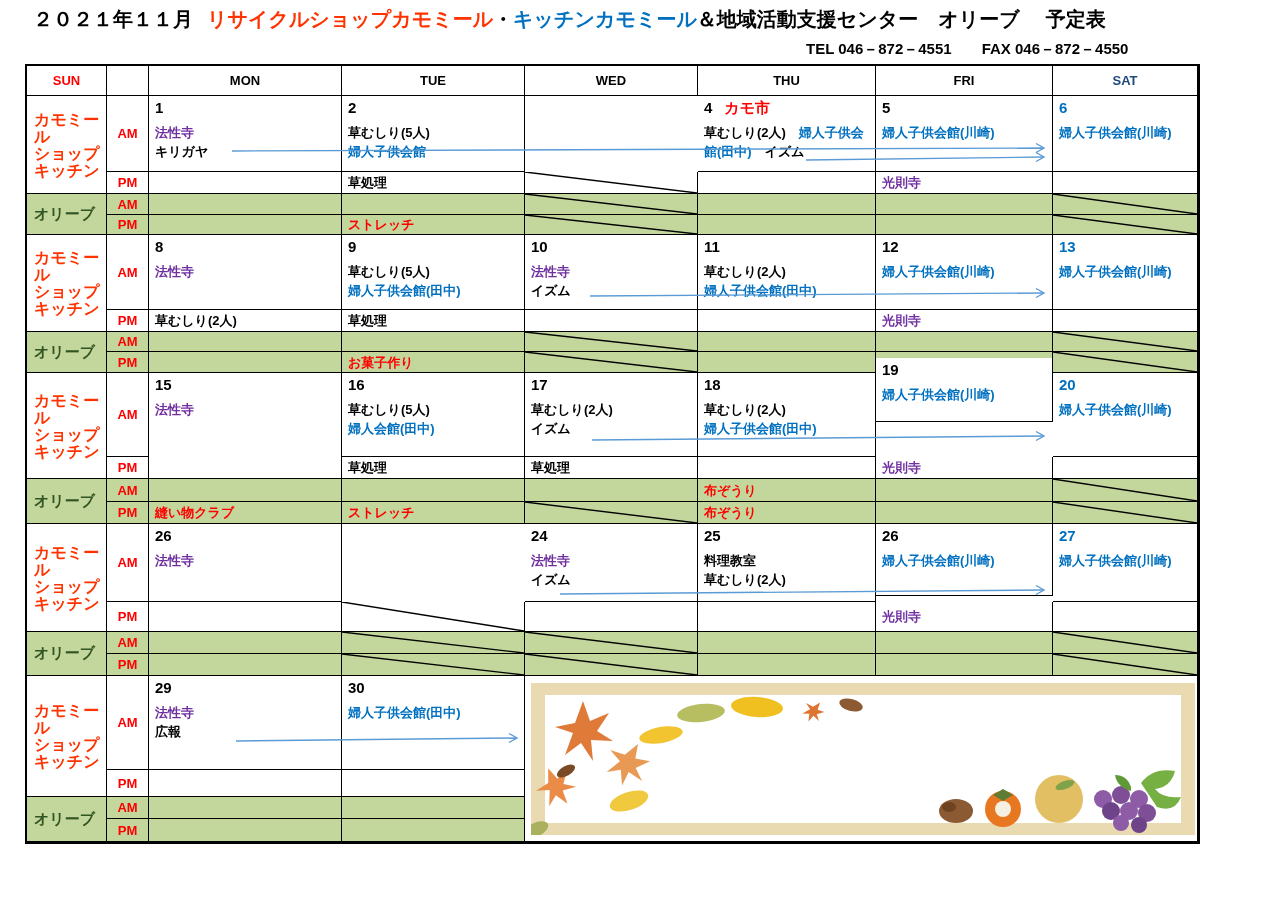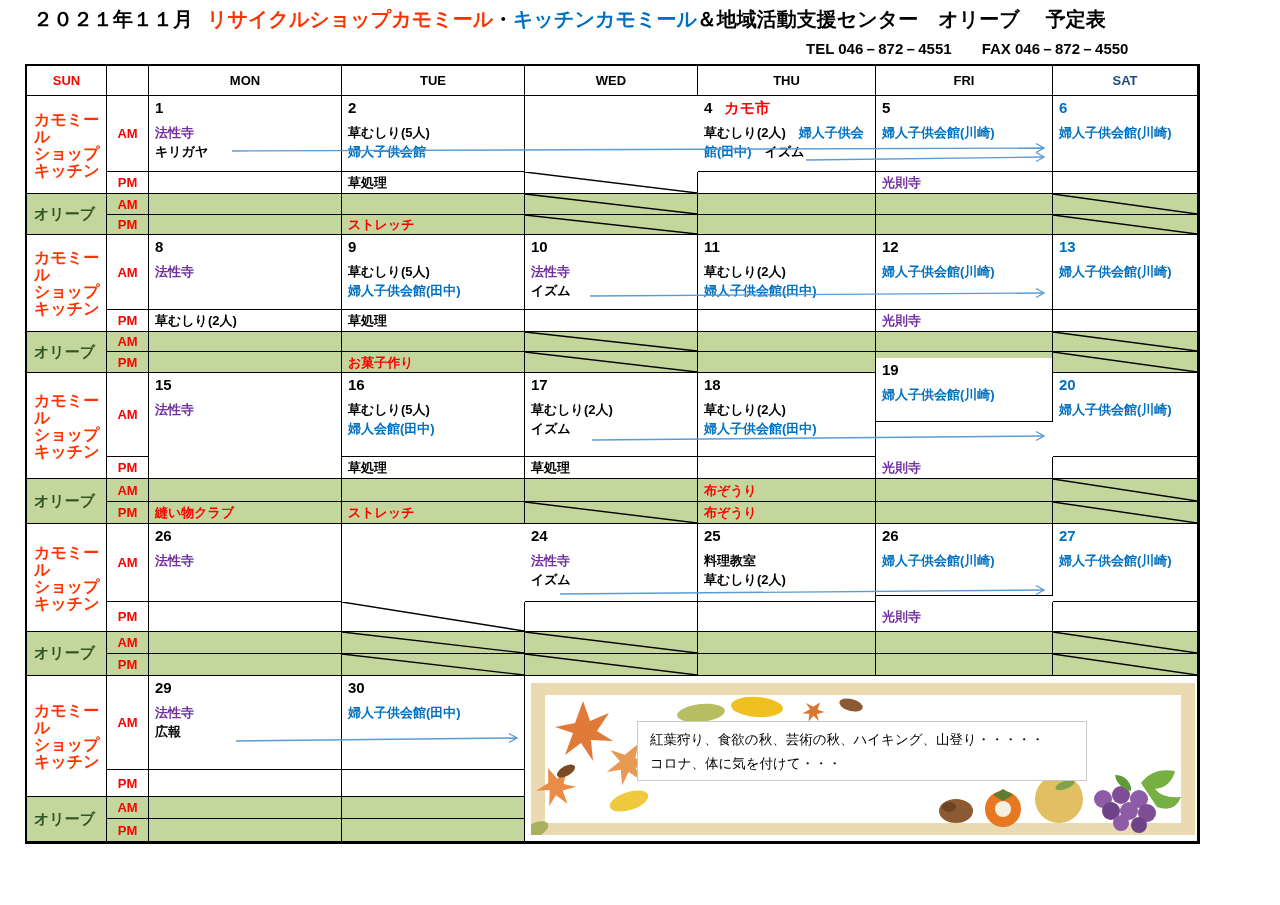--- a/index.html
+++ b/index.html
@@ -550,20 +550,16 @@
         <circle cx="608" cy="116" r="9" fill="#8E5BA6"></circle>
           <circle cx="580" cy="128" r="9" fill="#6F4389"></circle>
         <circle cx="598" cy="128" r="9" fill="#8E5BA6"></circle>
           <circle cx="616" cy="130" r="9" fill="#7E4E96"></circle>
         <circle cx="590" cy="140" r="8" fill="#8E5BA6"></circle>
           <circle cx="608" cy="142" r="8" fill="#6F4389"></circle>
         <path d="M610,100 Q622,84 644,88 Q640,104 624,106 Q632,116 650,114 Q644,130 626,124" fill="#76B043"></path>
         <path d="M600,104 Q596,92 584,92 Q586,104 600,108 Z" fill="#5F9A36"></path>
       </g>
     </svg>
-    <div class="banner-box">
-      <div class="bline">紅葉狩り、食欲の秋、芸術の秋、ハイキング、山登り・・・・・</div>
-      <div class="bline">コロナ、体に気を付けて・・・</div>
-    </div>
   </div>
 
 
 </div>
 
 </body></html>

